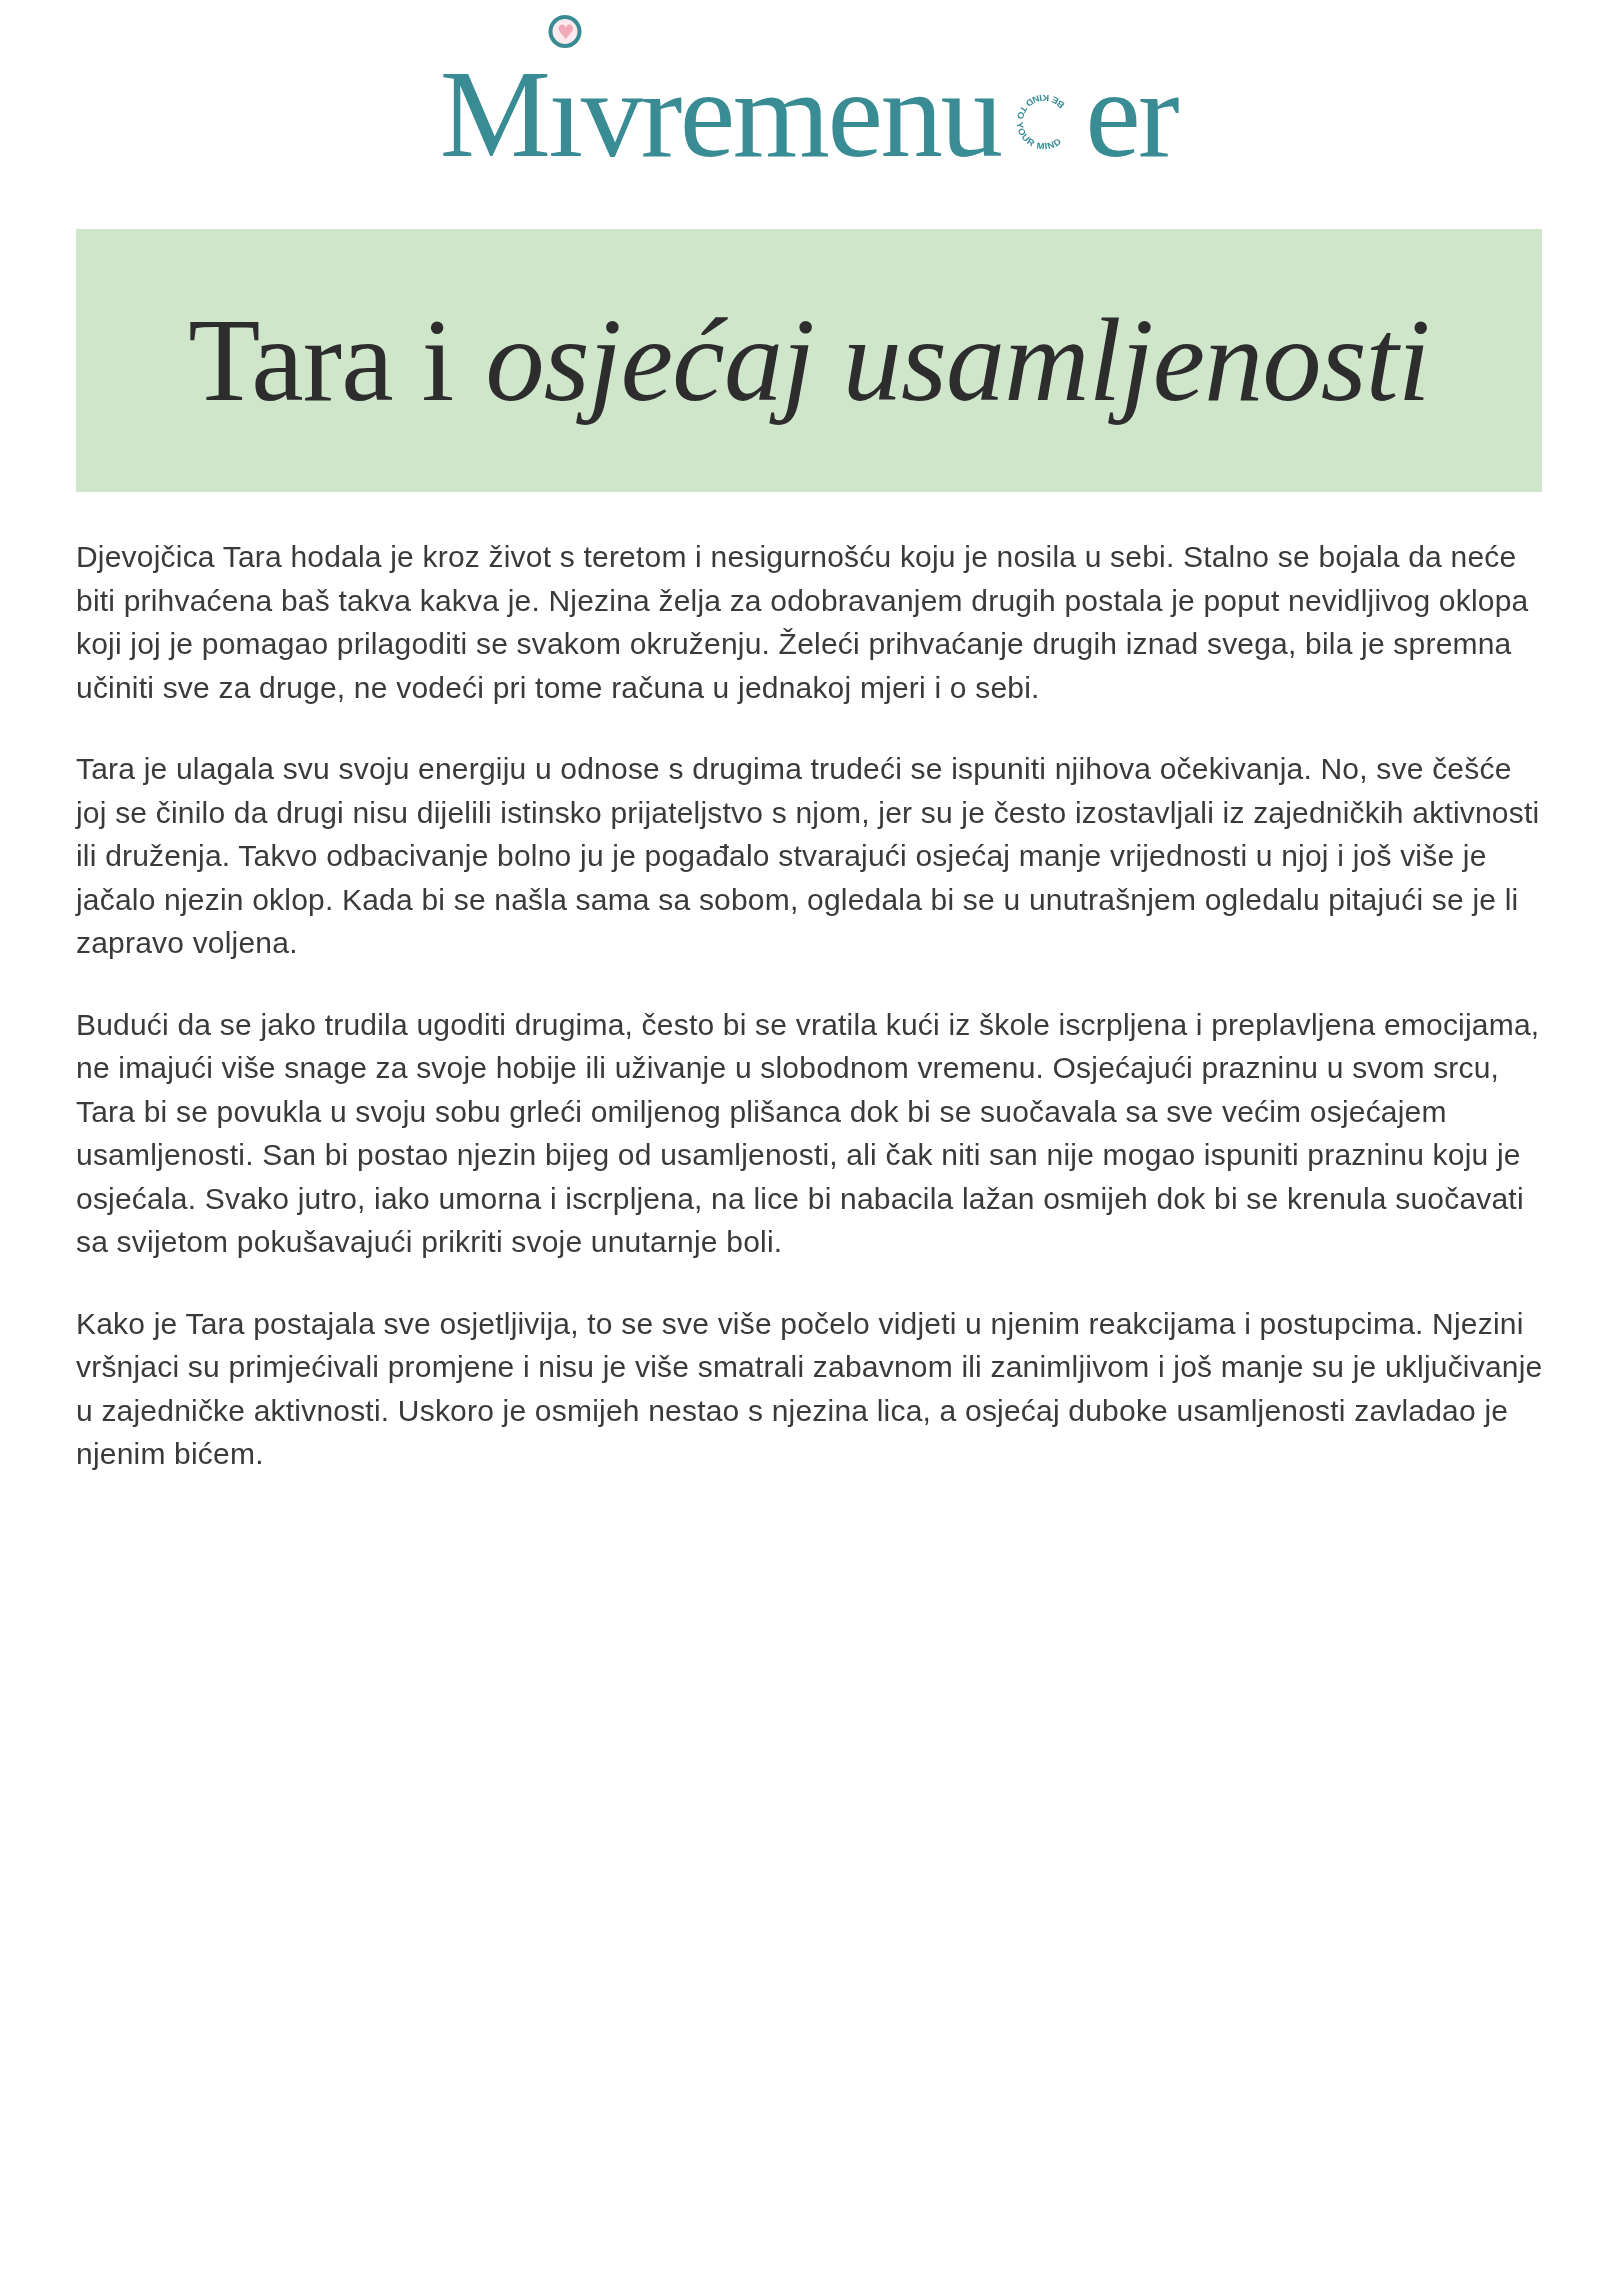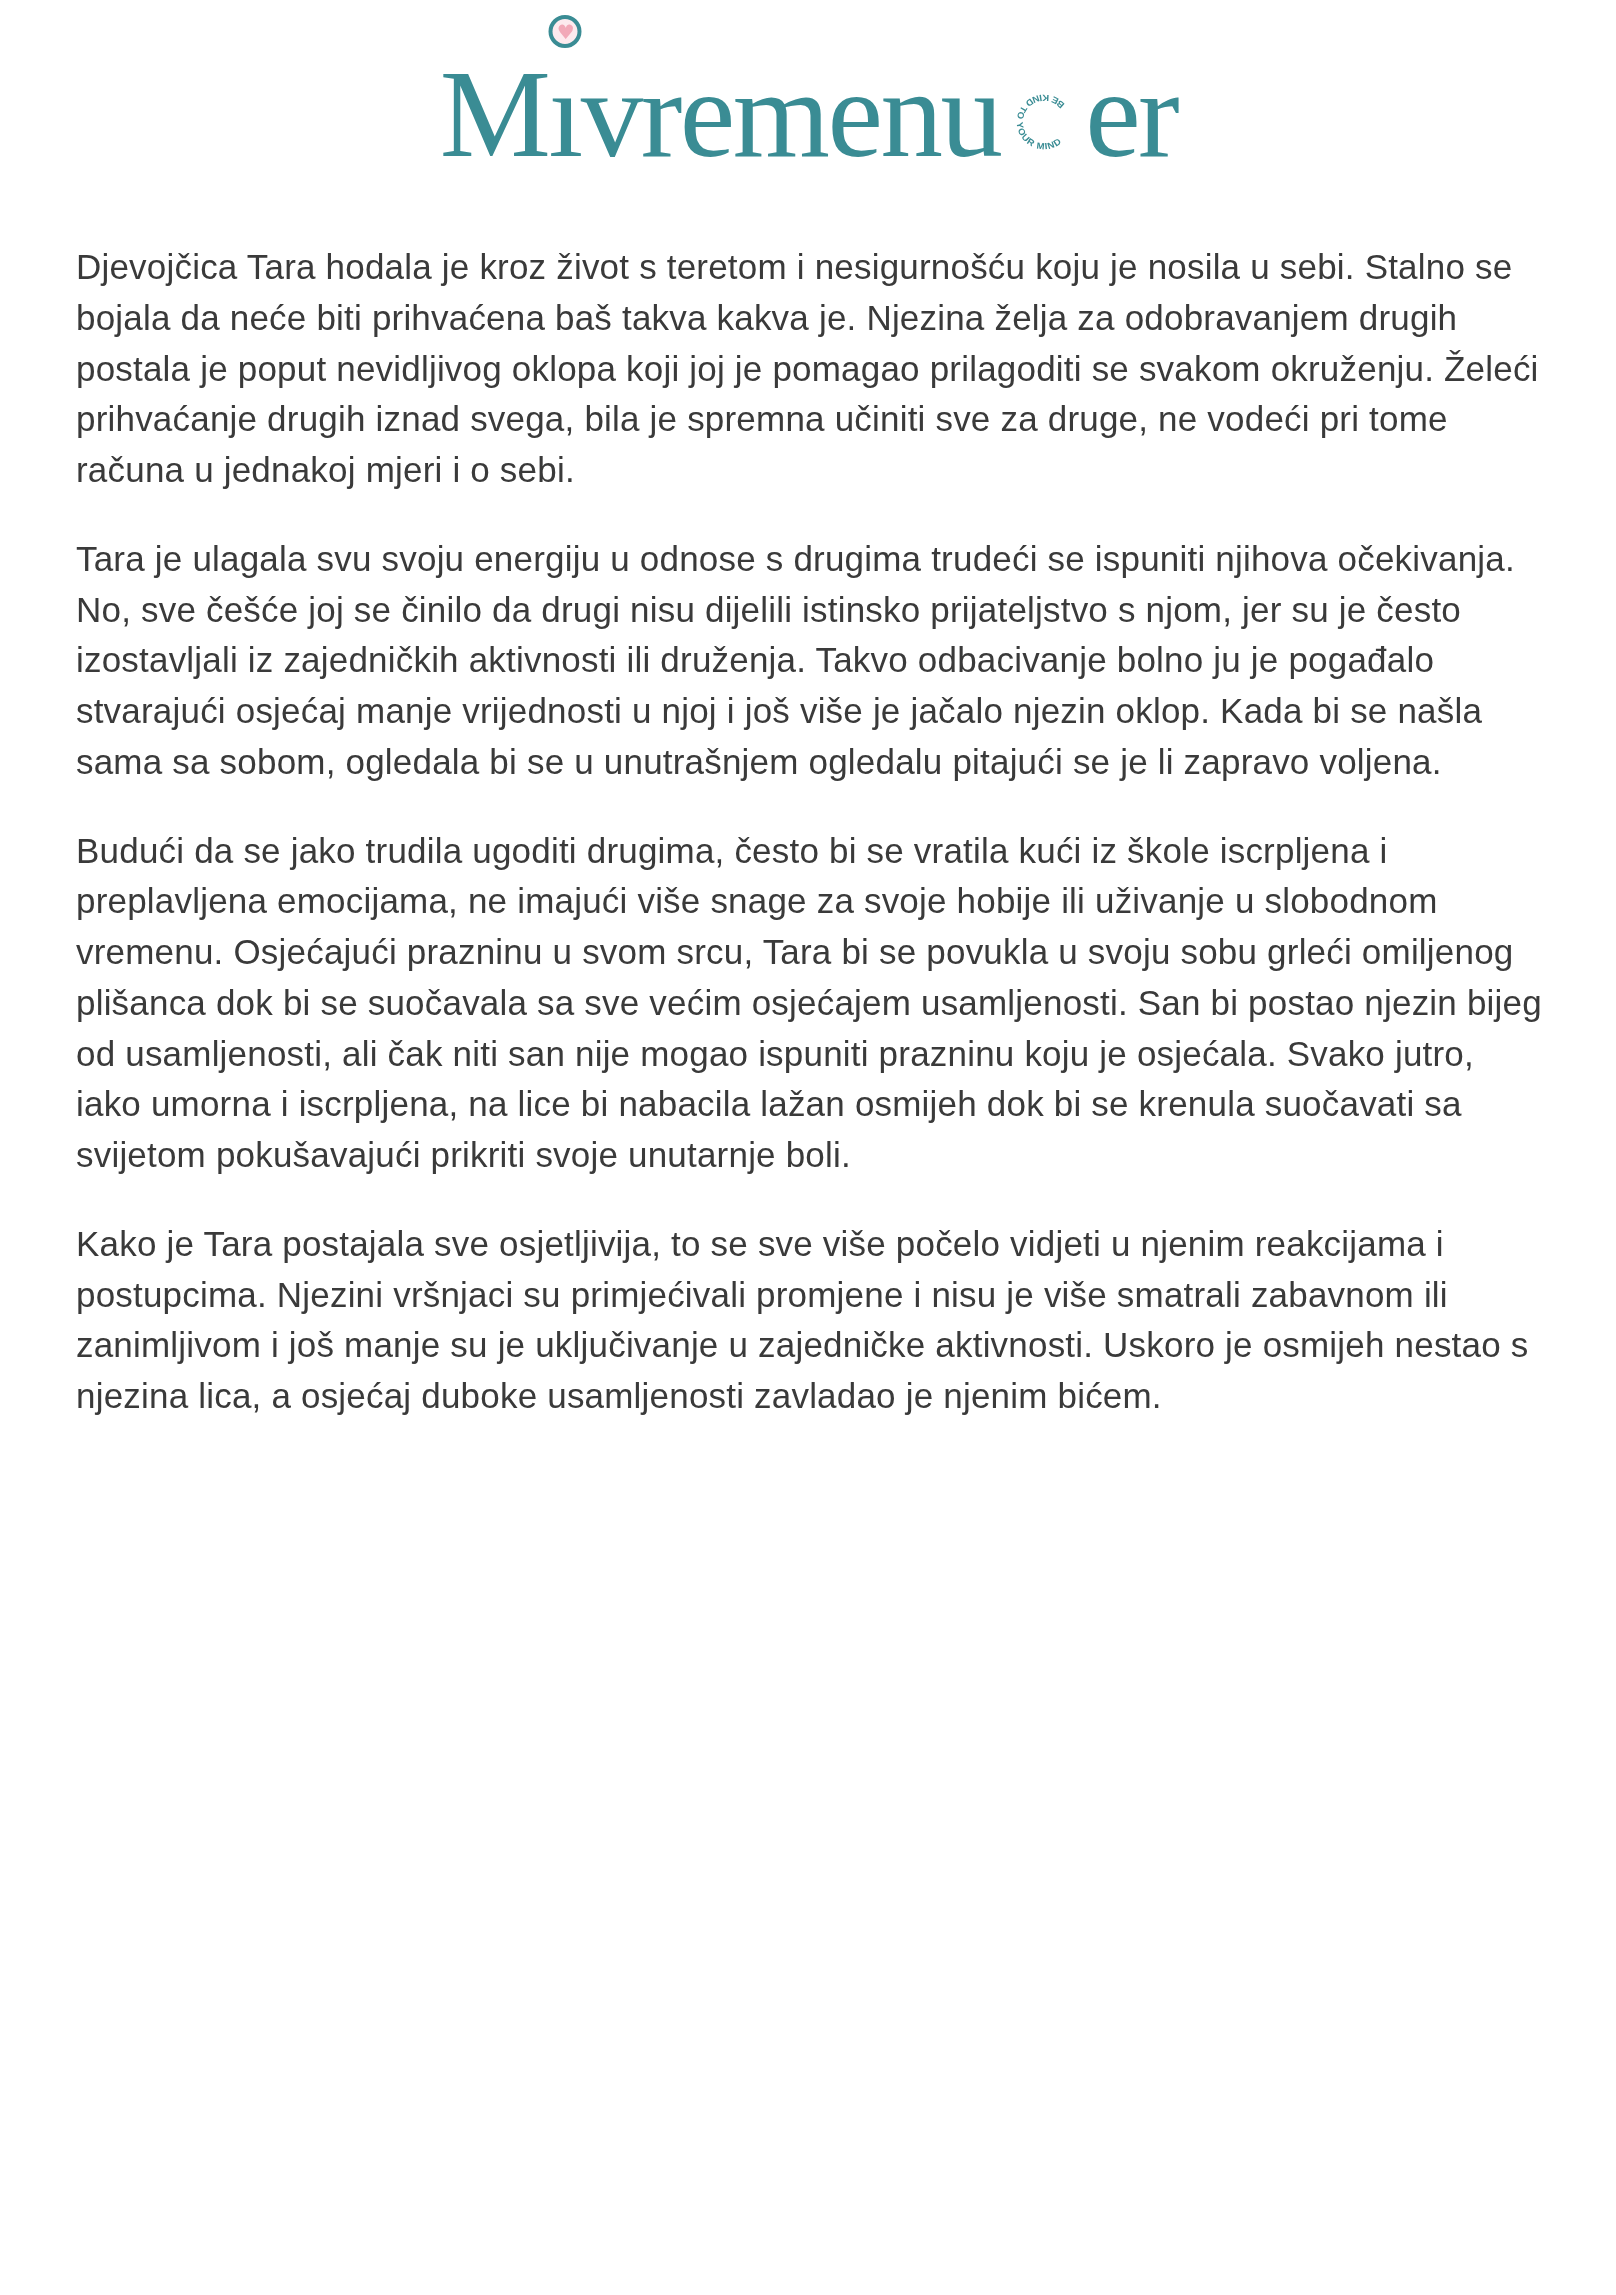--- a/index.html
+++ b/index.html
@@ -81,41 +81,46 @@
     white-space: nowrap;
     letter-spacing: -0.8px;
   }
   .title-italic { font-style: italic; margin-left: 0.27em; }
 
   
   .content {
     margin: 43px 71px 0 76px;
   }
   .content p {
-    font-size: 35px;
+    font-size: 30px;
     line-height: 1.45;
     letter-spacing: 0.2px;
     color: #3a3a3a;
     margin-bottom: 38px;
   }
 </style>
 </head>
 <body>
 
 <div class="page">
 
   <header class="logo-row">
     <div class="logo">
       <span>M</span><span class="i-wrap"><span class="heart-circle">♥</span><span>ı</span></span><span>vremenu</span><svg class="c-circle" viewBox="0 0 200 200" style="font-size:150px">
           <path id="cpath" d="M 153.6 55 A 70 70 0 1 0 153.6 145" fill="none"></path>
           <text class="circle-text"><textPath href="#cpath" startOffset="0" textLength="332" lengthAdjust="spacingAndGlyphs">BE KIND TO YOUR MIND</textPath></text>
         </svg><span>er</span>
     </div>
   </header>
 
+  <section class="banner">
+    <h1 class="page-title">
+      <span>Tara i</span><span class="title-italic">osjećaj usamljenosti</span>
+    </h1>
+  </section>
 
   <main class="content">
     <p>Djevojčica Tara hodala je kroz život s teretom i nesigurnošću koju je nosila u sebi. Stalno se bojala da neće biti prihvaćena baš takva kakva je. Njezina želja za odobravanjem drugih postala je poput nevidljivog oklopa koji joj je pomagao prilagoditi se svakom okruženju. Želeći prihvaćanje drugih iznad svega, bila je spremna učiniti sve za druge, ne vodeći pri tome računa u jednakoj mjeri i o sebi.</p>
     <p>Tara je ulagala svu svoju energiju u odnose s drugima trudeći se ispuniti njihova očekivanja. No, sve češće joj se činilo da drugi nisu dijelili istinsko prijateljstvo s njom, jer su je često izostavljali iz zajedničkih aktivnosti ili druženja. Takvo odbacivanje bolno ju je pogađalo stvarajući osjećaj manje vrijednosti u njoj i još više je jačalo njezin oklop. Kada bi se našla sama sa sobom, ogledala bi se u unutrašnjem ogledalu pitajući se je li zapravo voljena.</p>
     <p>Budući da se jako trudila ugoditi drugima, često bi se vratila kući iz škole iscrpljena i preplavljena emocijama, ne imajući više snage za svoje hobije ili uživanje u slobodnom vremenu. Osjećajući prazninu u svom srcu, Tara bi se povukla u svoju sobu grleći omiljenog plišanca dok bi se suočavala sa sve većim osjećajem usamljenosti. San bi postao njezin bijeg od usamljenosti, ali čak niti san nije mogao ispuniti prazninu koju je osjećala. Svako jutro, iako umorna i iscrpljena, na lice bi nabacila lažan osmijeh dok bi se krenula suočavati sa svijetom pokušavajući prikriti svoje unutarnje boli.</p>
     <p>Kako je Tara postajala sve osjetljivija, to se sve više počelo vidjeti u njenim reakcijama i postupcima. Njezini vršnjaci su primjećivali promjene i nisu je više smatrali zabavnom ili zanimljivom i još manje su je uključivanje u zajedničke aktivnosti. Uskoro je osmijeh nestao s njezina lica, a osjećaj duboke usamljenosti zavladao je njenim bićem.</p>
   </main>
 
 </div>
 

